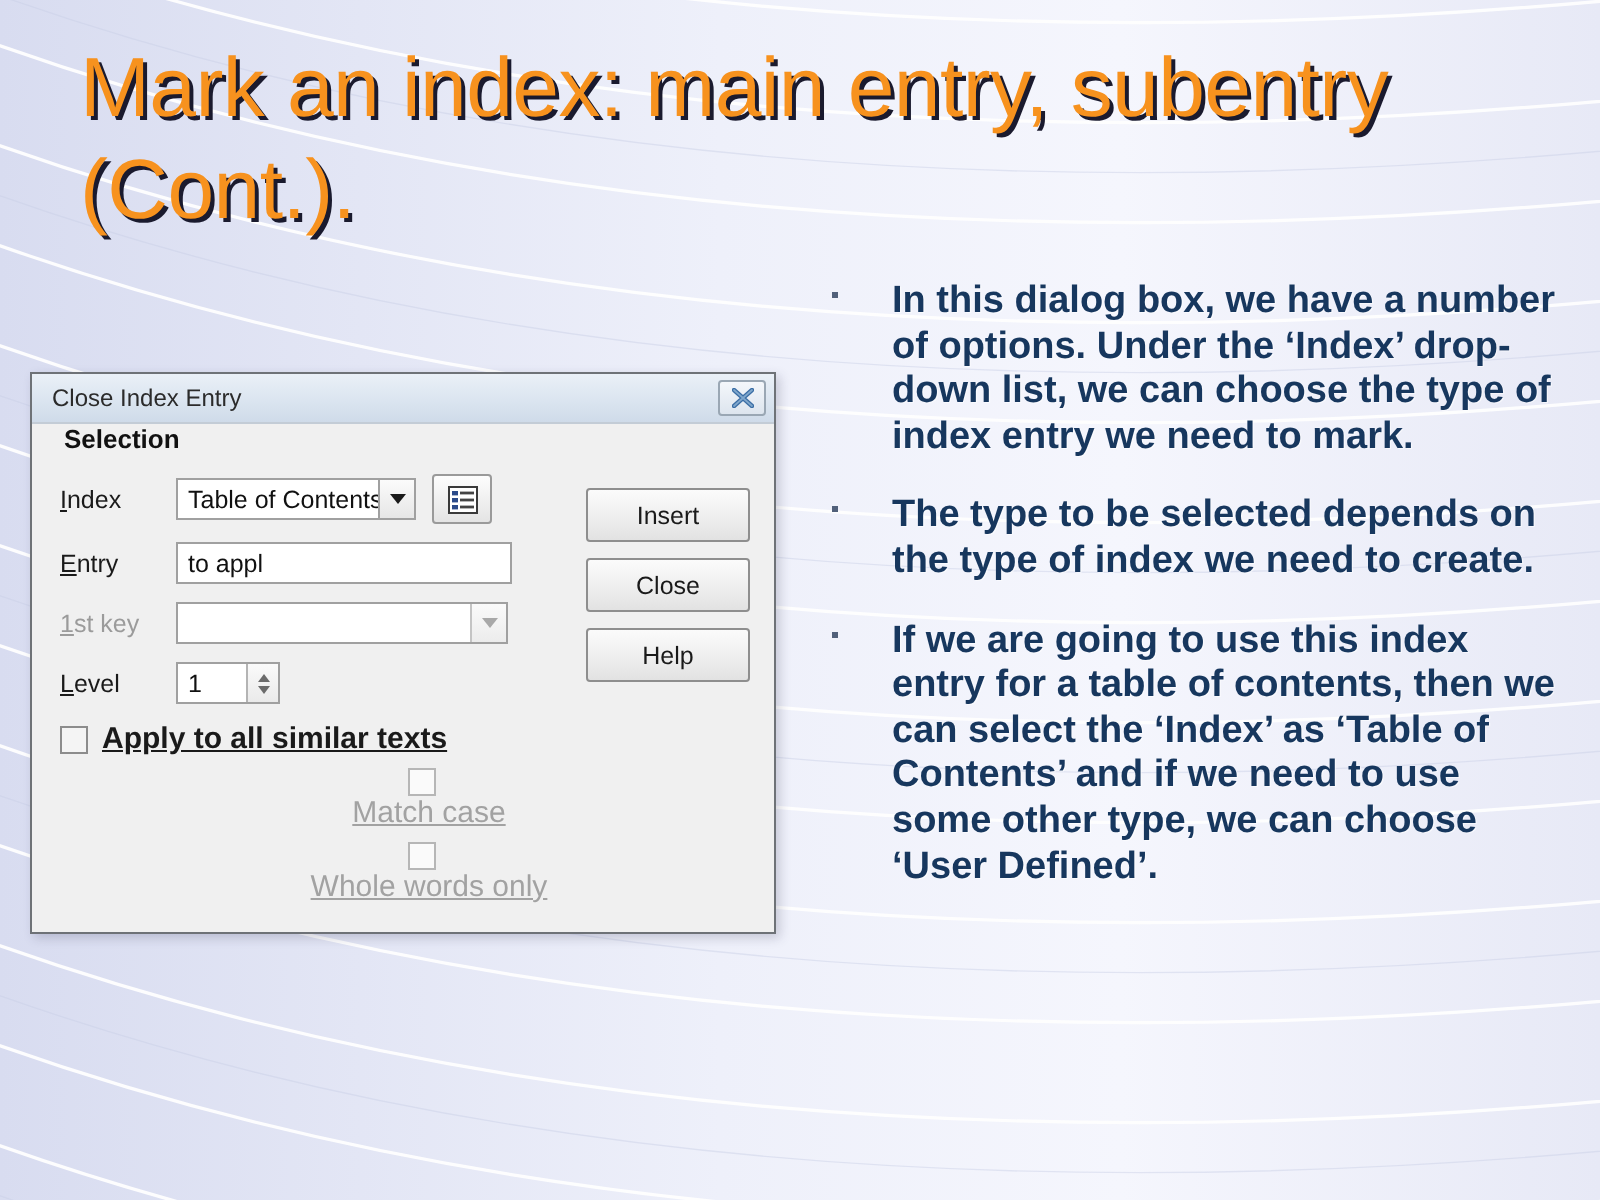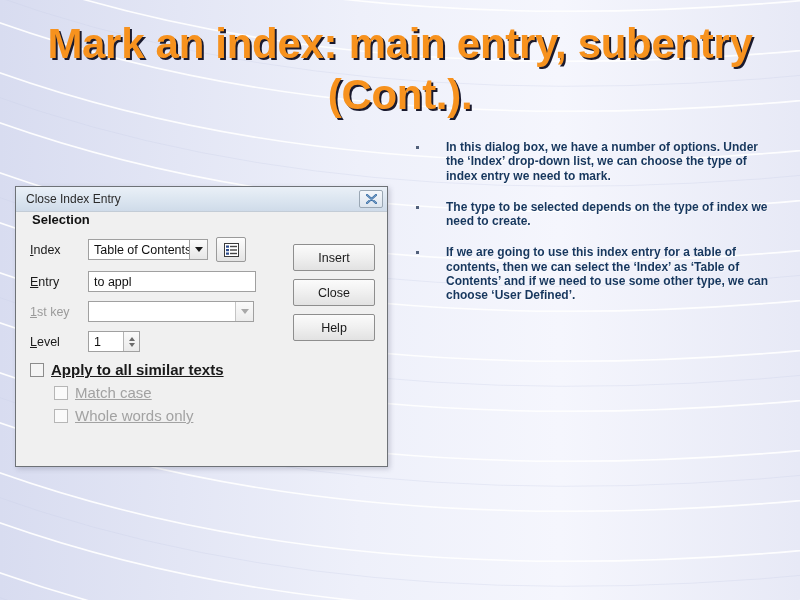--- a/index.html
+++ b/index.html
@@ -25,41 +25,41 @@
     position: absolute;
     inset: 0;
     pointer-events: none;
   }
 
   
   #title {
     position: absolute;
     left: 40px; top: 18px;
     width: 720px;
-    text-align: center;
+    text-align: left;
     font-size: 42px;
     line-height: 1.22;
-    font-weight: bold;
+    font-weight: normal;
     color: #F7921E;
     text-shadow: 2px 2px 0 #1a1a2e;
     letter-spacing: -0.3px;
   }
 
   
   #bullets {
     position: absolute;
     left: 408px; top: 140px;
     width: 370px;
   }
   .bullet {
     position: relative;
     padding-left: 38px;
     margin-bottom: 17px;
     color: #17375E;
-    font-size: 12px;
+    font-size: 19px;
     font-weight: bold;
     line-height: 1.19;
     text-shadow: 0.6px 0.6px 0 rgba(255,255,255,0.55);
   }
   .bullet .dot {
     position: absolute;
     left: 8px; top: 6px;
     width: 3px; height: 3px;
     background: #51607a;
   }
@@ -193,21 +193,21 @@
     cursor: pointer;
   }
   .tri-up-s { width:0;height:0;border-left:3px solid transparent;border-right:3px solid transparent;border-bottom:4px solid #6b6b6b; }
   .tri-dn-s { width:0;height:0;border-left:3px solid transparent;border-right:3px solid transparent;border-top:4px solid #6b6b6b; }
 
   .cbrow {
     display: flex;
     align-items: center;
     margin-top: 7px;
   }
-  .cbrow.indent { margin-left: 24px; margin-top: 6px; }
+  .cbrow.indent { margin-left: 24px; margin-top: 6px; flex-direction: column; }
   .cbox {
     width: 12px; height: 12px;
     border: 1px solid #8c8c8c;
     background: #f4f4f4;
     margin-right: 7px;
     flex: none;
   }
   .cbox.dis { border-color: #b6b6b6; background: #fafafa; }
   .cblabel { font-size: 15px; color: #1a1a1a; text-decoration: underline; }
   .cblabel.bold { font-weight: bold; }

